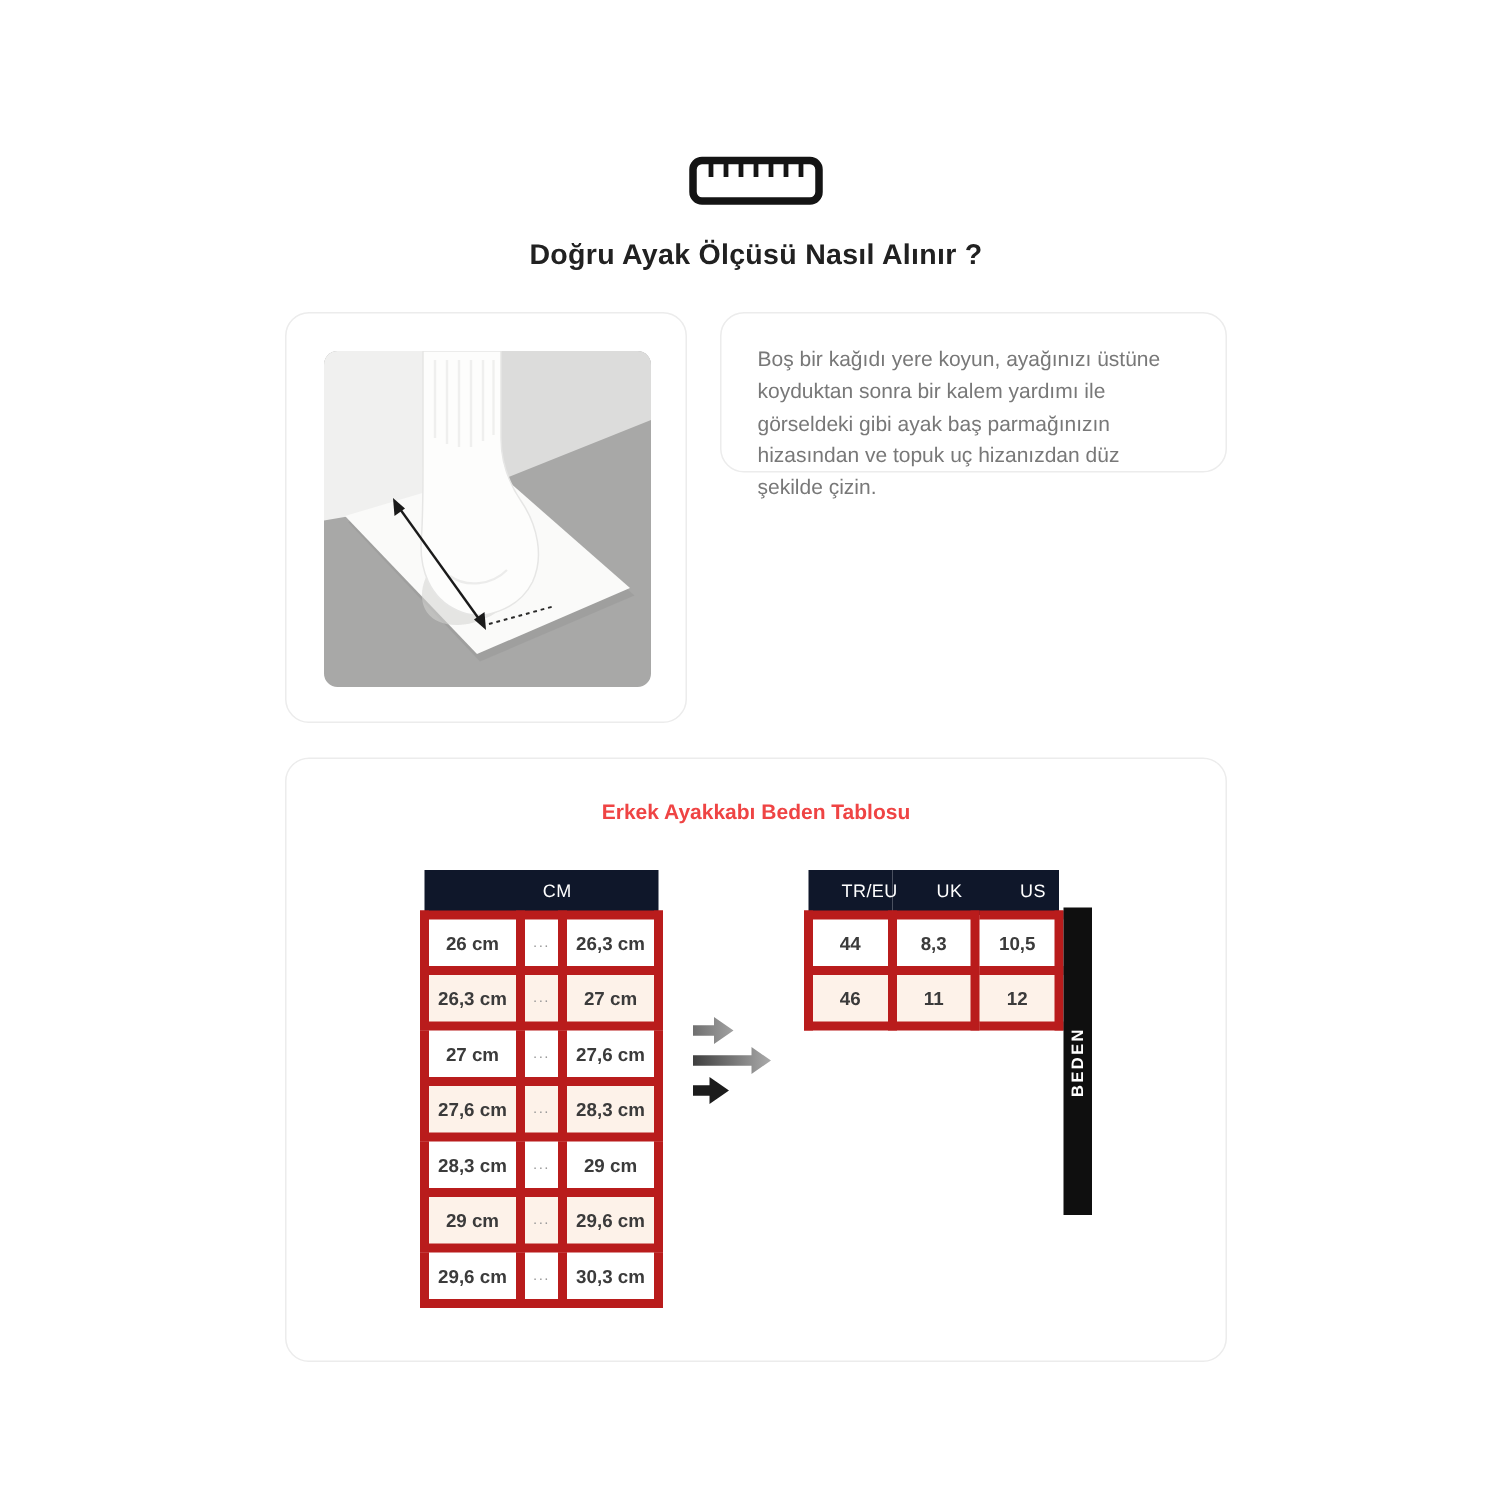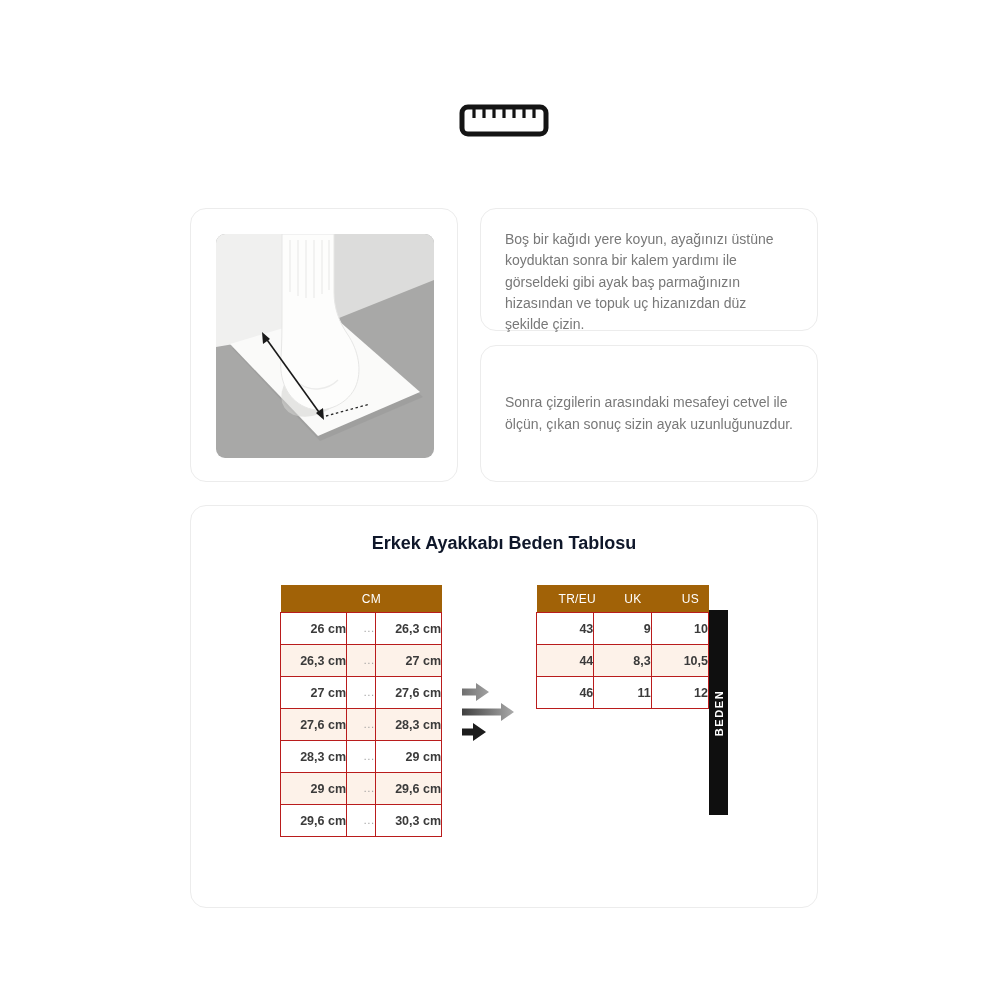--- a/index.html
+++ b/index.html
@@ -15,37 +15,37 @@
     position:absolute;top:160px;left:190px;width:628px;
     text-align:center;font-size:19px;font-weight:600;color:#212121;letter-spacing:.2px;
   }
   .card{
     background:#fff;border:1px solid #ececec;border-radius:16px;box-sizing:border-box;
   }
   .top-row{position:absolute;top:208px;left:190px;width:628px;display:flex;gap:22px;}
   .photo-card{width:268px;height:274px;padding:25px;}
   .photo-frame{width:218px;height:224px;border-radius:9px;overflow:hidden;display:block;}
   .text-col{width:338px;display:flex;flex-direction:column;gap:14px;}
-  .text-card-1{height:123px;padding:20px 24px 18px 24px;}
+  .text-card-1{height:107px;padding:20px 24px 18px 24px;}
   .text-card-2{height:137px;padding:0 24px;display:flex;align-items:center;}
   .instruction-text{font-size:14px;line-height:1.52;color:#787878;margin:0;}
   .table-card{position:absolute;top:505px;left:190px;width:628px;height:403px;}
-  .table-title{margin-top:27px;text-align:center;font-size:18px;font-weight:700;color:#0f172a;}
+  .table-title{margin-top:27px;text-align:center;font-size:14px;font-weight:700;color:#ef4444;}
   .tables-row{margin-top:31px;display:flex;justify-content:center;align-items:flex-start;}
   table{border-collapse:collapse;table-layout:fixed;}
   .cm-table{width:162px;}
   .size-table{width:173px;}
   thead th{
-    background:#a16207;color:#ffffff;font-size:12px;font-weight:500;
+    background:#0f172a;color:#ffffff;font-size:12px;font-weight:500;
     height:25px;letter-spacing:.3px;padding-left:22px;
   }
   tbody td{
-    height:31px;text-align:right;vertical-align:middle;
+    height:31px;text-align:center;vertical-align:middle;
     font-size:12.5px;font-weight:600;color:#3b3b3b;
-    border:1px solid #b91c1c;padding:0;background:#ffffff;
+    border:6px solid #b91c1c;padding:0;background:#ffffff;
   }
   tbody tr:nth-child(even) td{background:#fdf2e9;}
   .cm-table tbody td:nth-child(2){color:#9a9a9a;font-size:10px;font-weight:400;letter-spacing:1px;}
   .cm-table col.c-side{width:41%;} .cm-table col.c-mid{width:18%;}
   .arrows-box{width:94px;display:flex;justify-content:center;}
   .arrows-box svg{margin-top:95px;}
   .beden-bar{
     position:relative;width:19px;height:205px;margin-top:25px;background:#0f0f0f;flex:0 0 auto;
   }
   .beden-label{
@@ -67,20 +67,21 @@
         <line x1="25" y1="5" x2="25" y2="14"></line>
         <line x1="35" y1="5" x2="35" y2="14"></line>
         <line x1="45" y1="5" x2="45" y2="14"></line>
         <line x1="55" y1="5" x2="55" y2="14"></line>
         <line x1="65" y1="5" x2="65" y2="14"></line>
         <line x1="75" y1="5" x2="75" y2="14"></line>
       </g>
     </svg>
   </div>
 
+  <div class="main-title">Doğru Ayak Ölçüsü Nasıl Alınır ?</div>
 
   <div class="top-row">
 
     <div class="card photo-card">
       <svg class="photo-frame" viewBox="0 0 218 224">
         <rect x="0" y="0" width="218" height="224" fill="#a8a8a7"></rect>
         <polygon points="0,0 88,0 88,98 0,113" fill="#f0f0ef"></polygon>
         <polygon points="88,0 218,0 218,46 88,98" fill="#dcdcdb"></polygon>
         <polygon points="117,84 207,163 104,207 16,114" fill="#8f8f8e" opacity="0.35"></polygon>
         <polygon points="115,80 204,158 102,202 14,110" fill="#fafaf9"></polygon>
@@ -101,23 +102,20 @@
           <polygon points="108,186 100,179 107,174" fill="#1a1a1a"></polygon>
           <line x1="110" y1="182" x2="154" y2="170" stroke="#2a2a2a" stroke-width="1.3" stroke-dasharray="2.5,2.6"></line>
         </g>
       </svg>
     </div>
 
     <div class="text-col">
       <div class="card text-card-1">
         <p class="instruction-text">Boş bir kağıdı yere koyun, ayağınızı üstüne koyduktan sonra bir kalem yardımı ile görseldeki gibi ayak baş parmağınızın hizasından ve topuk uç hizanızdan düz şekilde çizin.</p>
       </div>
-      <div class="card text-card-2">
-        <p class="instruction-text">Sonra çizgilerin arasındaki mesafeyi cetvel ile ölçün, çıkan sonuç sizin ayak uzunluğunuzdur.</p>
-      </div>
     </div>
   </div>
 
   <div class="card table-card">
     <div class="table-title">Erkek Ayakkabı Beden Tablosu</div>
 
     <div class="tables-row">
 
       <table class="cm-table">
         <colgroup>
@@ -190,25 +188,20 @@
       <table class="size-table">
         <thead>
           <tr>
             <th>TR/EU</th>
             <th>UK</th>
             <th>US</th>
           </tr>
         </thead>
         <tbody>
             <tr>
-              <td>43</td>
-              <td>9</td>
-              <td>10</td>
-            </tr>
-            <tr>
               <td>44</td>
               <td>8,3</td>
               <td>10,5</td>
             </tr>
             <tr>
               <td>46</td>
               <td>11</td>
               <td>12</td>
             </tr>
           </tbody>

